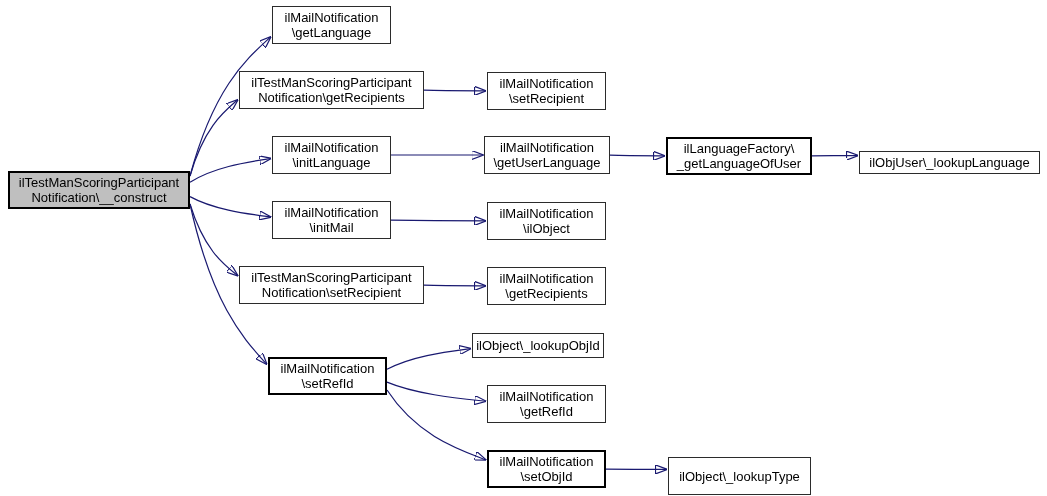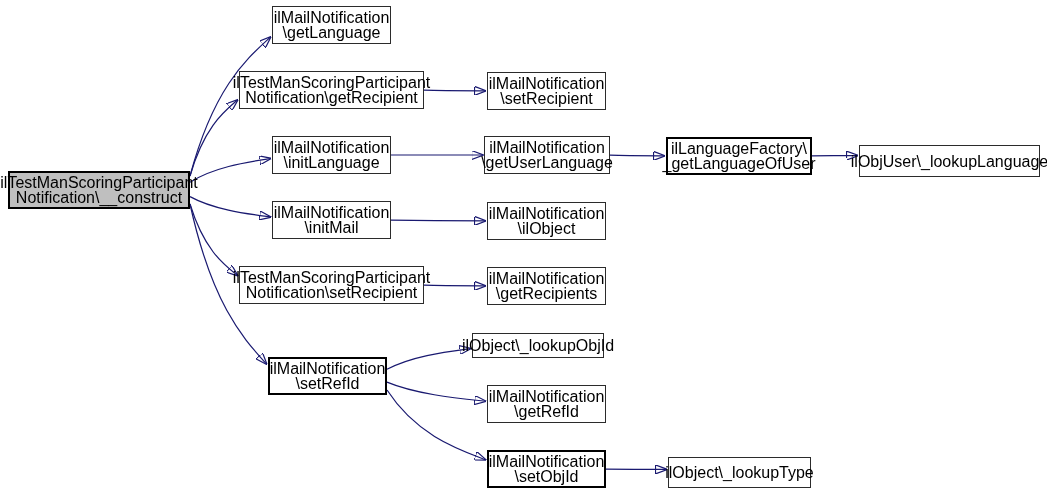--- a/index.html
+++ b/index.html
@@ -3,21 +3,21 @@
 <meta charset="utf-8">
 <style>
   html,body{margin:0;padding:0;background:#ffffff;}
   #stage{position:relative;width:1047px;height:496px;background:#ffffff;overflow:hidden;
          font-family:"Liberation Sans",sans-serif;}
   #edges{position:absolute;left:0;top:0;width:1047px;height:496px;}
   #edges path{fill:none;stroke:var(--edge,#191970);stroke-width:1.2;marker-end:url(#arrowhead);}
   .node{position:absolute;box-sizing:border-box;display:flex;flex-direction:column;
         justify-content:center;align-items:center;text-align:center;
         background:#ffffff;border:1px solid #2b2b2b;color:#000;
-        font-size:16px;line-height:15px;white-space:nowrap;cursor:pointer;}
+        font-size:13px;line-height:15px;white-space:nowrap;cursor:pointer;}
   .node.bold{border-width:2px;border-color:#000;}
   .node.root{background:#bfbfbf;border-width:2px;border-color:#000;}
 </style>
 </head>
 <body>
 
 <div id="stage">
   <svg id="edges" width="1047" height="496" viewBox="0 0 1047 496" xmlns="http://www.w3.org/2000/svg">
     <defs>
       <marker id="arrowhead" markerUnits="userSpaceOnUse" markerWidth="12" markerHeight="9" refX="11" refY="4.5" orient="auto">
@@ -44,39 +44,39 @@
 <div class="node root" style="left: 8px; top: 171px; width: 182px; height: 38px;">
       <span>ilTestManScoringParticipant</span>
       <span>Notification\__construct</span>
     </div>
     <div class="node" style="left: 272px; top: 6px; width: 119px; height: 38px;">
       <span>ilMailNotification</span>
       <span>\getLanguage</span>
     </div>
     <div class="node" style="left: 239px; top: 71px; width: 185px; height: 38px;">
       <span>ilTestManScoringParticipant</span>
-      <span>Notification\getRecipient</span>
+      <span>Notification\getRecipients</span>
     </div>
     <div class="node" style="left: 487px; top: 72px; width: 119px; height: 38px;">
       <span>ilMailNotification</span>
       <span>\setRecipient</span>
     </div>
     <div class="node" style="left: 272px; top: 136px; width: 119px; height: 38px;">
       <span>ilMailNotification</span>
       <span>\initLanguage</span>
     </div>
     <div class="node" style="left: 484px; top: 136px; width: 126px; height: 38px;">
       <span>ilMailNotification</span>
       <span>\getUserLanguage</span>
     </div>
     <div class="node bold" style="left: 666px; top: 137px; width: 146px; height: 38px;">
       <span>ilLanguageFactory\</span>
       <span>_getLanguageOfUser</span>
     </div>
-    <div class="node" style="left: 859px; top: 145px; width: 181px; height: 32px;">
+    <div class="node" style="left: 859px; top: 151px; width: 181px; height: 23px;">
       <span>ilObjUser\_lookupLanguage</span>
     </div>
     <div class="node" style="left: 272px; top: 201px; width: 119px; height: 38px;">
       <span>ilMailNotification</span>
       <span>\initMail</span>
     </div>
     <div class="node" style="left: 487px; top: 202px; width: 119px; height: 38px;">
       <span>ilMailNotification</span>
       <span>\ilObject</span>
     </div>
@@ -96,16 +96,16 @@
       <span>ilObject\_lookupObjId</span>
     </div>
     <div class="node" style="left: 487px; top: 385px; width: 119px; height: 38px;">
       <span>ilMailNotification</span>
       <span>\getRefId</span>
     </div>
     <div class="node bold" style="left: 487px; top: 450px; width: 119px; height: 38px;">
       <span>ilMailNotification</span>
       <span>\setObjId</span>
     </div>
-    <div class="node" style="left: 668px; top: 457px; width: 143px; height: 31px;">
+    <div class="node" style="left: 668px; top: 457px; width: 143px; height: 38px;">
       <span>ilObject\_lookupType</span>
     </div>
   </div>
 
 </body></html>

